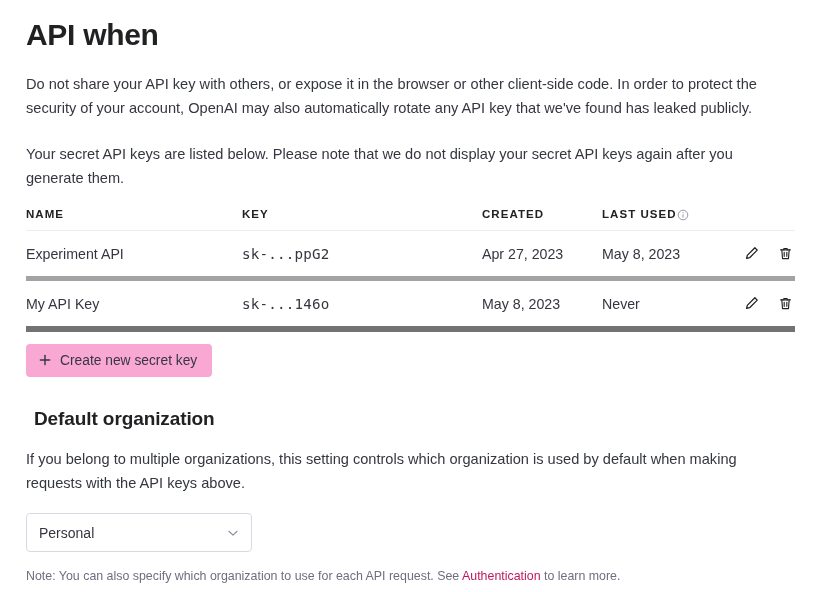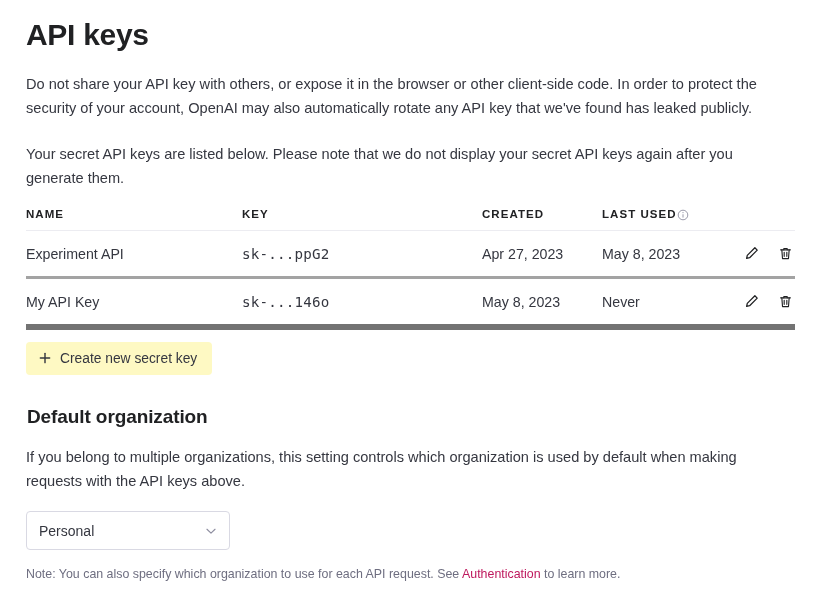--- a/index.html
+++ b/index.html
@@ -29,21 +29,21 @@
     letter-spacing: -0.3px;
     color: #202123;
     margin: 0 0 18px 0;
   }
   .section-title {
     font-size: 19px;
     font-weight: bold;
     line-height: 1.3;
     letter-spacing: -0.1px;
     color: #202123;
-    margin: 0 0 16px 1px;
+    margin: 0 0 16px 8px;
   }
 
   
   .para {
     font-size: 14.6px;
     line-height: 24px;
     color: #353740;
     margin: 0 0 18px 0;
     max-width: 760px;
   }
@@ -68,21 +68,21 @@
     padding: 0 0 10px 0;
     border-bottom: 1px solid #ececf1;
     vertical-align: bottom;
     white-space: nowrap;
     margin-top: 36px;
   }
   .keys-table td {
     font-size: 14.2px;
     color: #353740;
     padding: 13px 0 12px 0;
-    border-bottom: 3px solid #a3a3a3;
+    border-bottom: 5px solid #a3a3a3;
     vertical-align: middle;
   }
   .keys-table tr:last-child td {
     border-bottom: 6px solid #737373;
   }
   .col-name   { width: 216px; }
   .col-key    { width: 240px; }
   .col-created{ width: 120px; }
   .col-last   { width: 138px; }
   .col-act    { width: 55px; }
@@ -122,41 +122,41 @@
     vertical-align: middle;
   }
   .icon-btn + .icon-btn { margin-left: 10px; }
   .icon-btn svg { display: block; }
 
   
   .create-btn {
     display: inline-flex;
     align-items: center;
     gap: 9px;
-    background: #fef9c3;
+    background: #f9a8d4;
     border: none;
     border-radius: 4px;
     padding: 9px 15px 9px 13px;
     font-family: "Liberation Sans", sans-serif;
     font-size: 13.8px;
     color: #353740;
     cursor: pointer;
     margin-bottom: 30px;
   }
   .plus-icon {
     display: inline-block;
     width: 12px;
     height: 12px;
     color: #353740;
   }
   .plus-icon svg { display: block; }
 
   
   .org-select {
-    width: 204px;
+    width: 226px;
     height: 39px;
     box-sizing: border-box;
     border: 1px solid #d9d9e3;
     border-radius: 4px;
     background: #ffffff;
     display: flex;
     align-items: center;
     justify-content: space-between;
     padding: 0 11px 0 12px;
     font-size: 14px;
@@ -182,21 +182,21 @@
   .note a {
     color: #be185d;
     text-decoration: none;
   }
 </style>
 </head>
 <body>
 
 <div class="page">
 
-  <h1 class="page-title">API keys</h1>
+  <h1 class="page-title">API when</h1>
 
   <p class="para tight">Do not share your API key with others, or expose it in the browser or other client-side code. In order to protect the security of your account, OpenAI may also automatically rotate any API key that we've found has leaked publicly.</p>
 
   <p class="para">Your secret API keys are listed below. Please note that we do not display your secret API keys again after you generate them.</p>
 
   <table class="keys-table">
     <thead>
       <tr>
         <th class="col-name">NAME</th>
         <th class="col-key">KEY</th>

